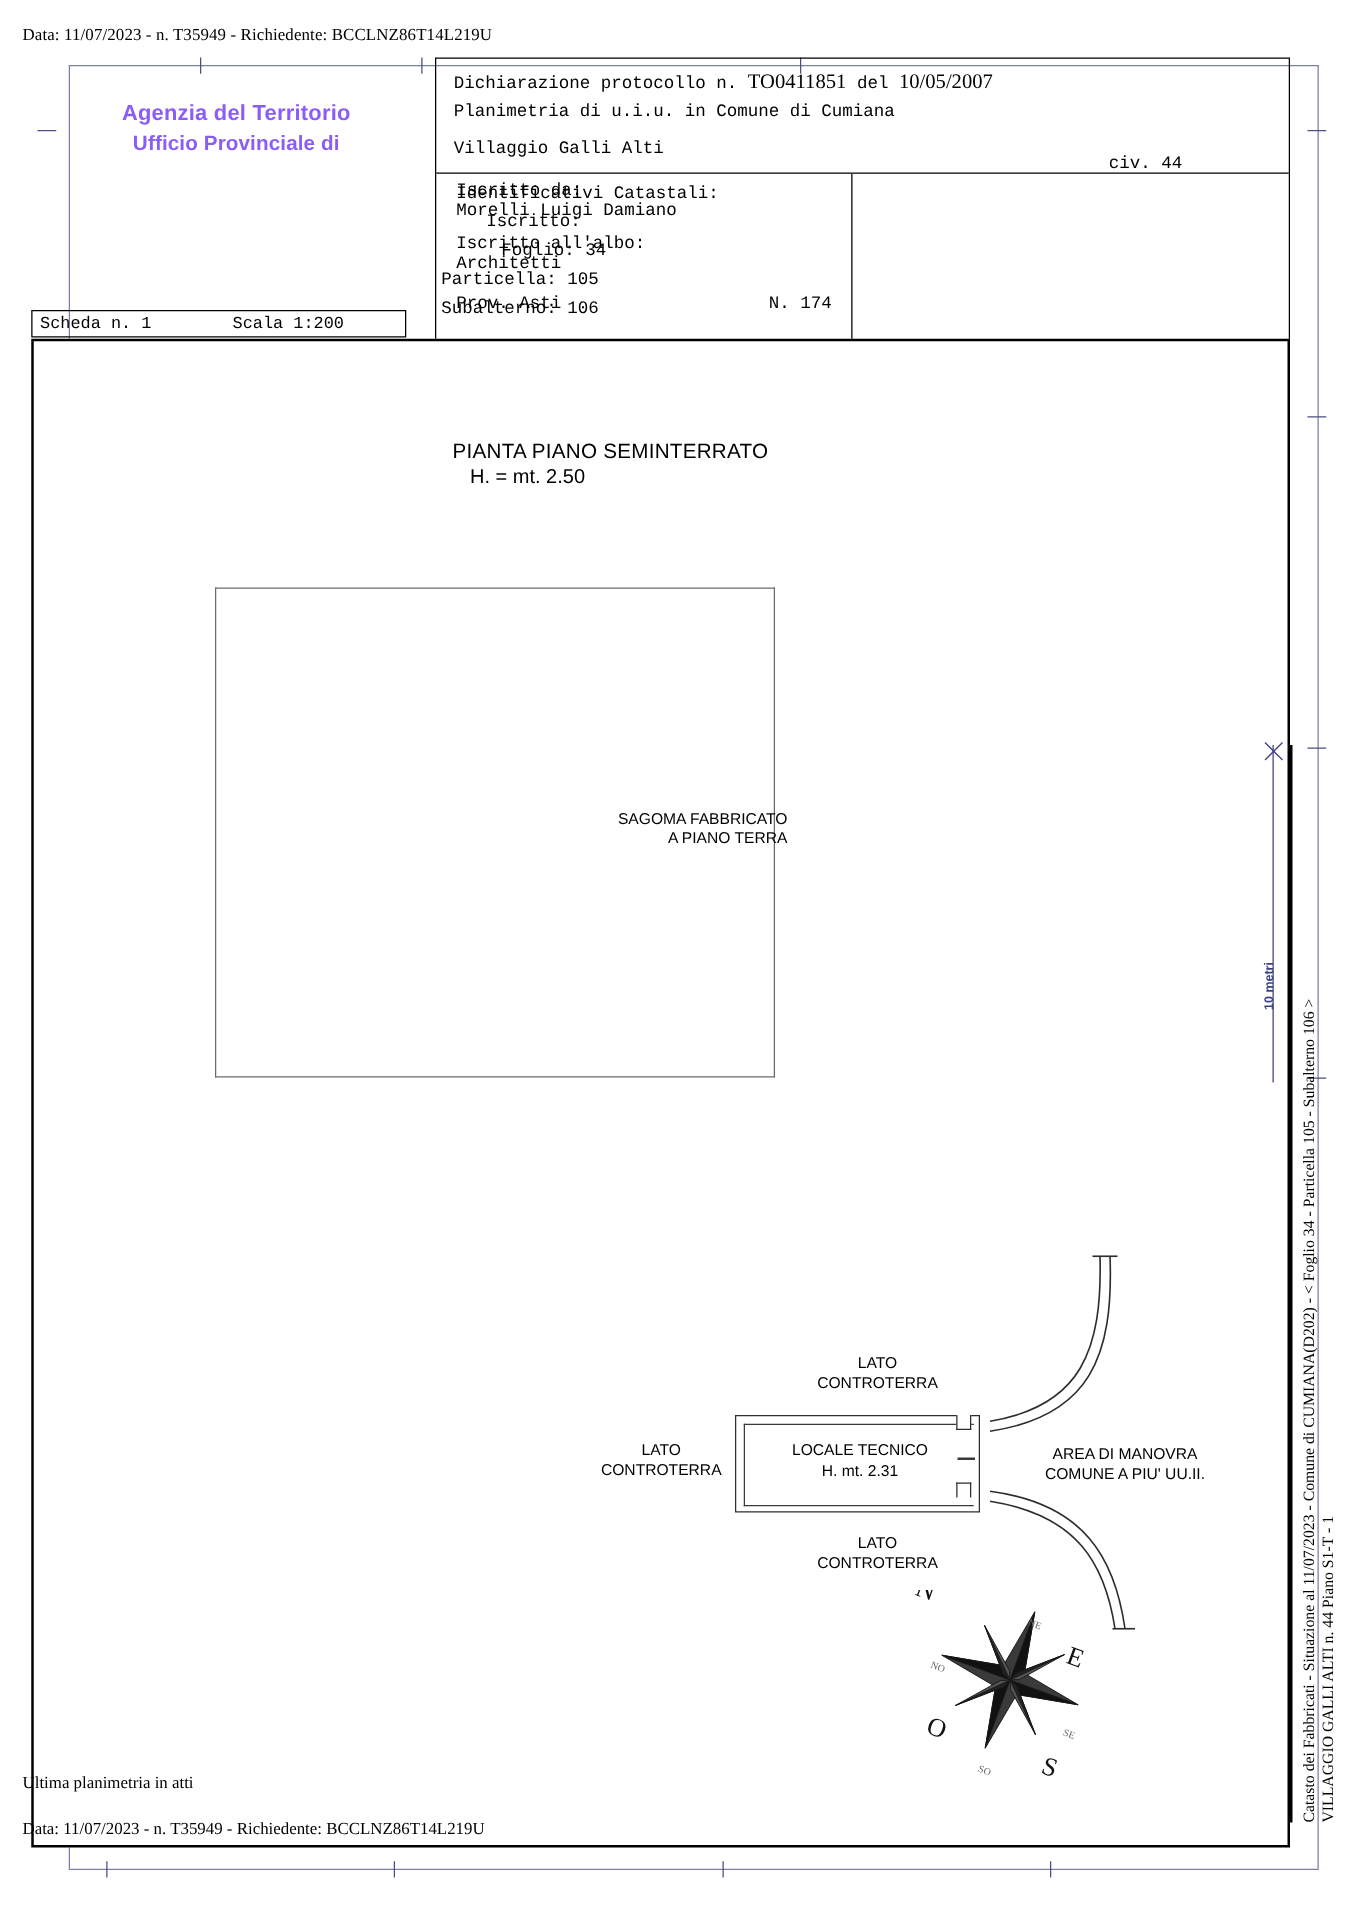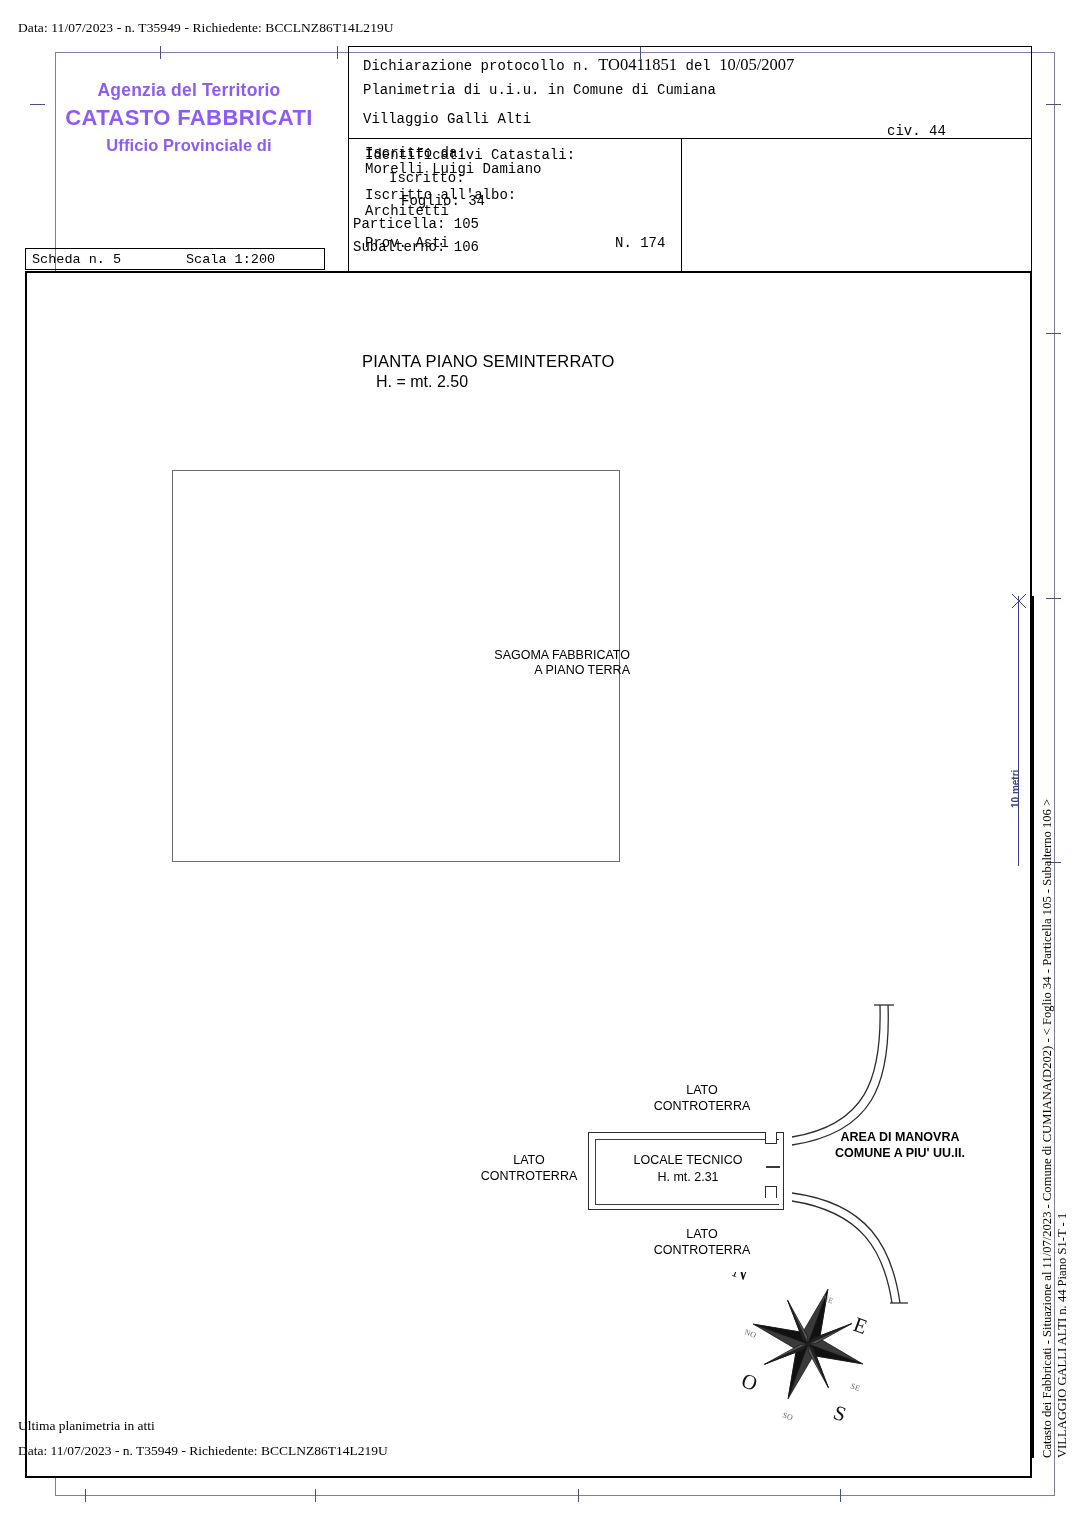--- a/index.html
+++ b/index.html
@@ -93,43 +93,43 @@
   #jamb-top{left:765px;top:1132px;width:12px;height:12px;border-top:none;}
   #jamb-bot{left:765px;top:1186px;width:12px;height:12px;border-bottom:none;}
   #door-dash{left:766px;top:1166px;width:14px;height:2px;background:#3a3a3a;}
 
   
   .lato{position:absolute;font-family:"Liberation Sans",sans-serif;font-size:12.5px;
       line-height:16px;text-align:center;}
   #lato-top{left:620px;top:1082px;width:164px;}
   #lato-bot{left:620px;top:1226px;width:164px;}
   #lato-left{left:466px;top:1152px;width:126px;}
-  #area-man{left:812px;top:1129px;width:176px;text-align:center;
-      font-family:"Liberation Sans",sans-serif;font-size:12.5px;line-height:16px;font-weight:bold;}
+  #area-man{left:812px;top:1155px;width:176px;text-align:center;
+      font-family:"Liberation Sans",sans-serif;font-size:12.5px;line-height:16px;}
 
   
   #compass{left:728px;top:1272px;width:160px;height:150px;}
 
   
   #vstrip{left:1040px;top:618px;height:840px;width:24px;}
   #vtext{position:absolute;left:0;top:0;transform-origin:left top;
       transform:rotate(-90deg) translate(-840px,0);
       width:840px;font-size:12.6px;line-height:15px;white-space:nowrap;}
   #vtext div{white-space:nowrap;}
   #vrule{position:absolute;left:-8px;top:-22px;width:1.8px;height:862px;background:#000;}
   #scale-bar{position:absolute;left:-22px;top:-22px;width:1.4px;height:270px;background:#3b3f86;}
   #scale-bar-x{position:absolute;left:-30px;top:-26px;width:18px;height:18px;}
   #scale-lbl{position:absolute;left:-30px;top:100px;transform-origin:left top;
       transform:rotate(-90deg) translate(-90px,0);
       font-family:"Liberation Sans",sans-serif;font-size:10px;font-weight:bold;
       color:#3b3f86;white-space:nowrap;}
 
   
   #footer{left:18px;top:1414px;font-size:13.5px;line-height:23px;}
-  #footer .f1{margin-bottom:2px;}
+  #footer .f1{margin-bottom:14px;}
 </style>
 </head>
 <body>
 
 <div class="reg-line reg-v abs" style="left:55px;top:52px;height:1443px;"></div>
 <div class="reg-line reg-h abs" style="left:55px;top:52px;width:1000px;"></div>
 <div class="reg-line reg-v abs" style="left:1054px;top:52px;height:1443px;"></div>
 <div class="reg-line reg-h abs" style="left:55px;top:1495px;width:1000px;"></div>
 
 <div class="reg-tick reg-tick-v abs" style="left:160px;top:46px;"></div>
@@ -149,26 +149,25 @@
 
 <div class="reg-tick reg-tick-v abs" style="left:85px;top:1489px;"></div>
 <div class="reg-tick reg-tick-v abs" style="left:315px;top:1489px;"></div>
 <div class="reg-tick reg-tick-v abs" style="left:578px;top:1489px;"></div>
 <div class="reg-tick reg-tick-v abs" style="left:840px;top:1489px;"></div>
 
 <div class="abs" id="top-meta">Data: 11/07/2023 - n. T35949 - Richiedente: BCCLNZ86T14L219U</div>
 
 <div class="abs" id="agency">
   <div class="ag1">Agenzia del Territorio</div>
-  <div class="ag2">CATASTO FABBRICATI</div>
   <div class="ag3">Ufficio Provinciale di</div>
 </div>
 
 <div class="abs" id="scheda-bar">
-  <span class="mono" id="scheda-n">Scheda n. 5</span>
+  <span class="mono" id="scheda-n">Scheda n. 1</span>
   <span class="mono" id="scala">Scala 1:200</span>
 </div>
 
 <div class="abs" id="hdr">
   <div id="hdr-top">
     <div class="hl mono" id="h-decl"><span>Dichiarazione protocollo n.</span> <span class="big">TO0411851</span> <span>del</span> <span class="big">10/05/2007</span></div>
     <div class="hl mono" id="h-plan">Planimetria di u.i.u. in Comune di Cumiana</div>
     <div class="hl mono" id="h-addr">Villaggio Galli Alti</div>
     <div class="hl mono" id="h-civ">civ. 44</div>
   </div>

